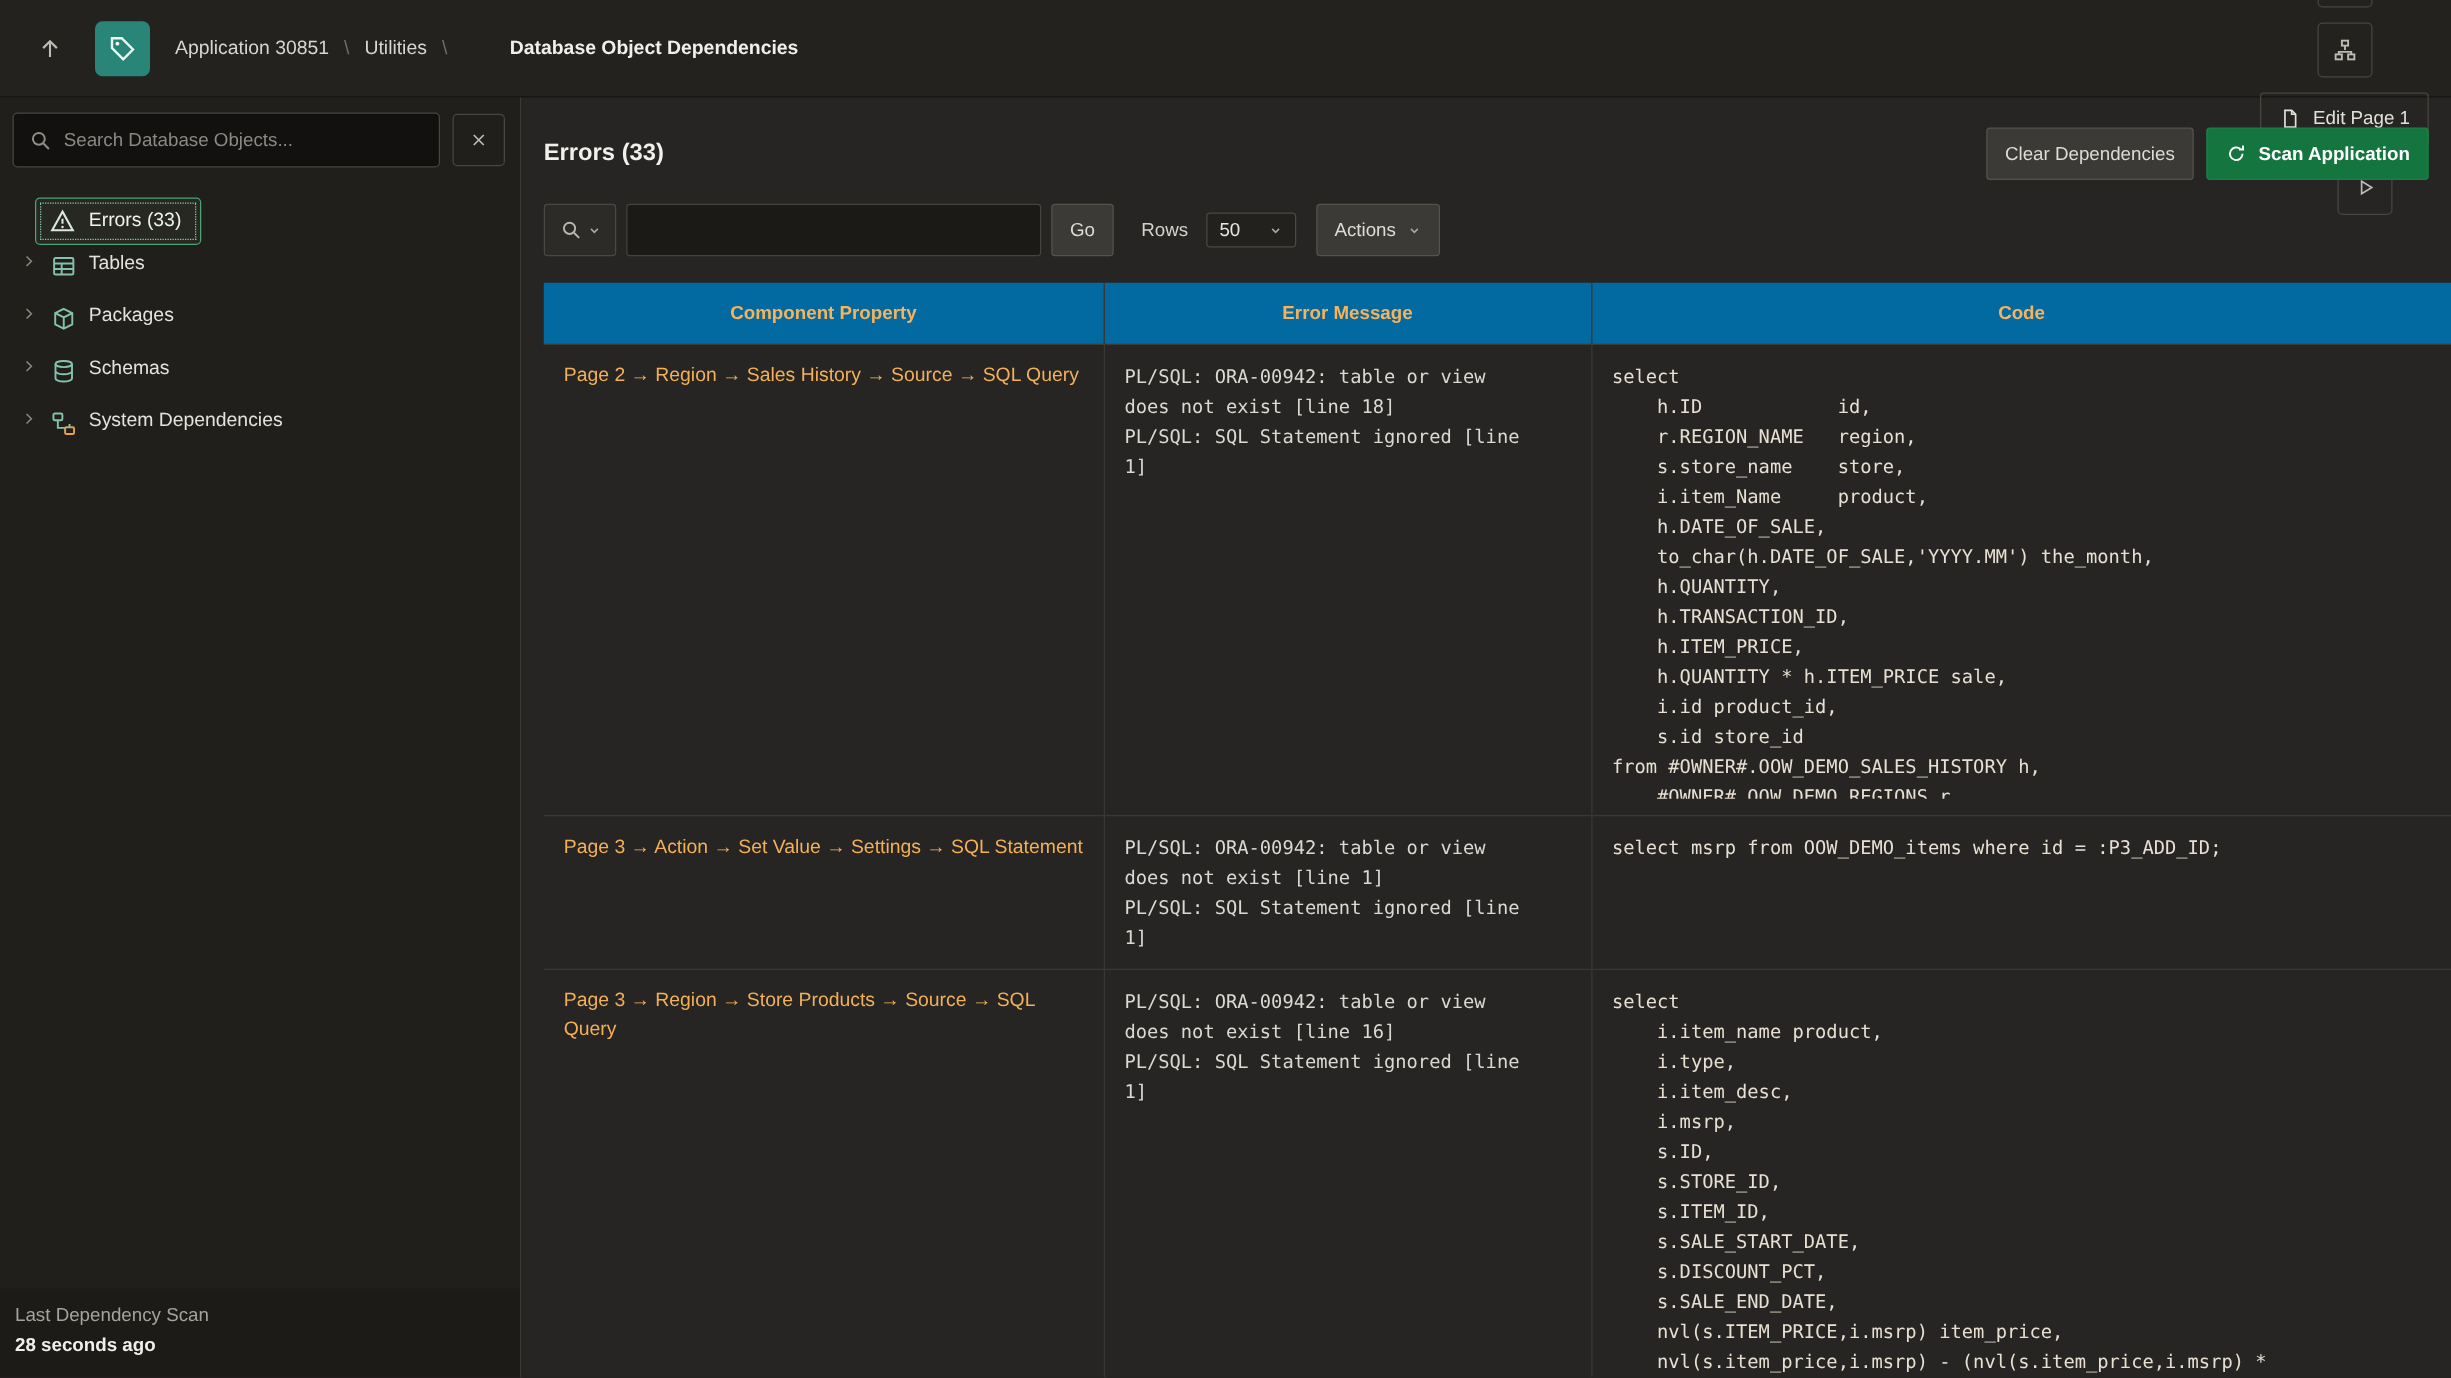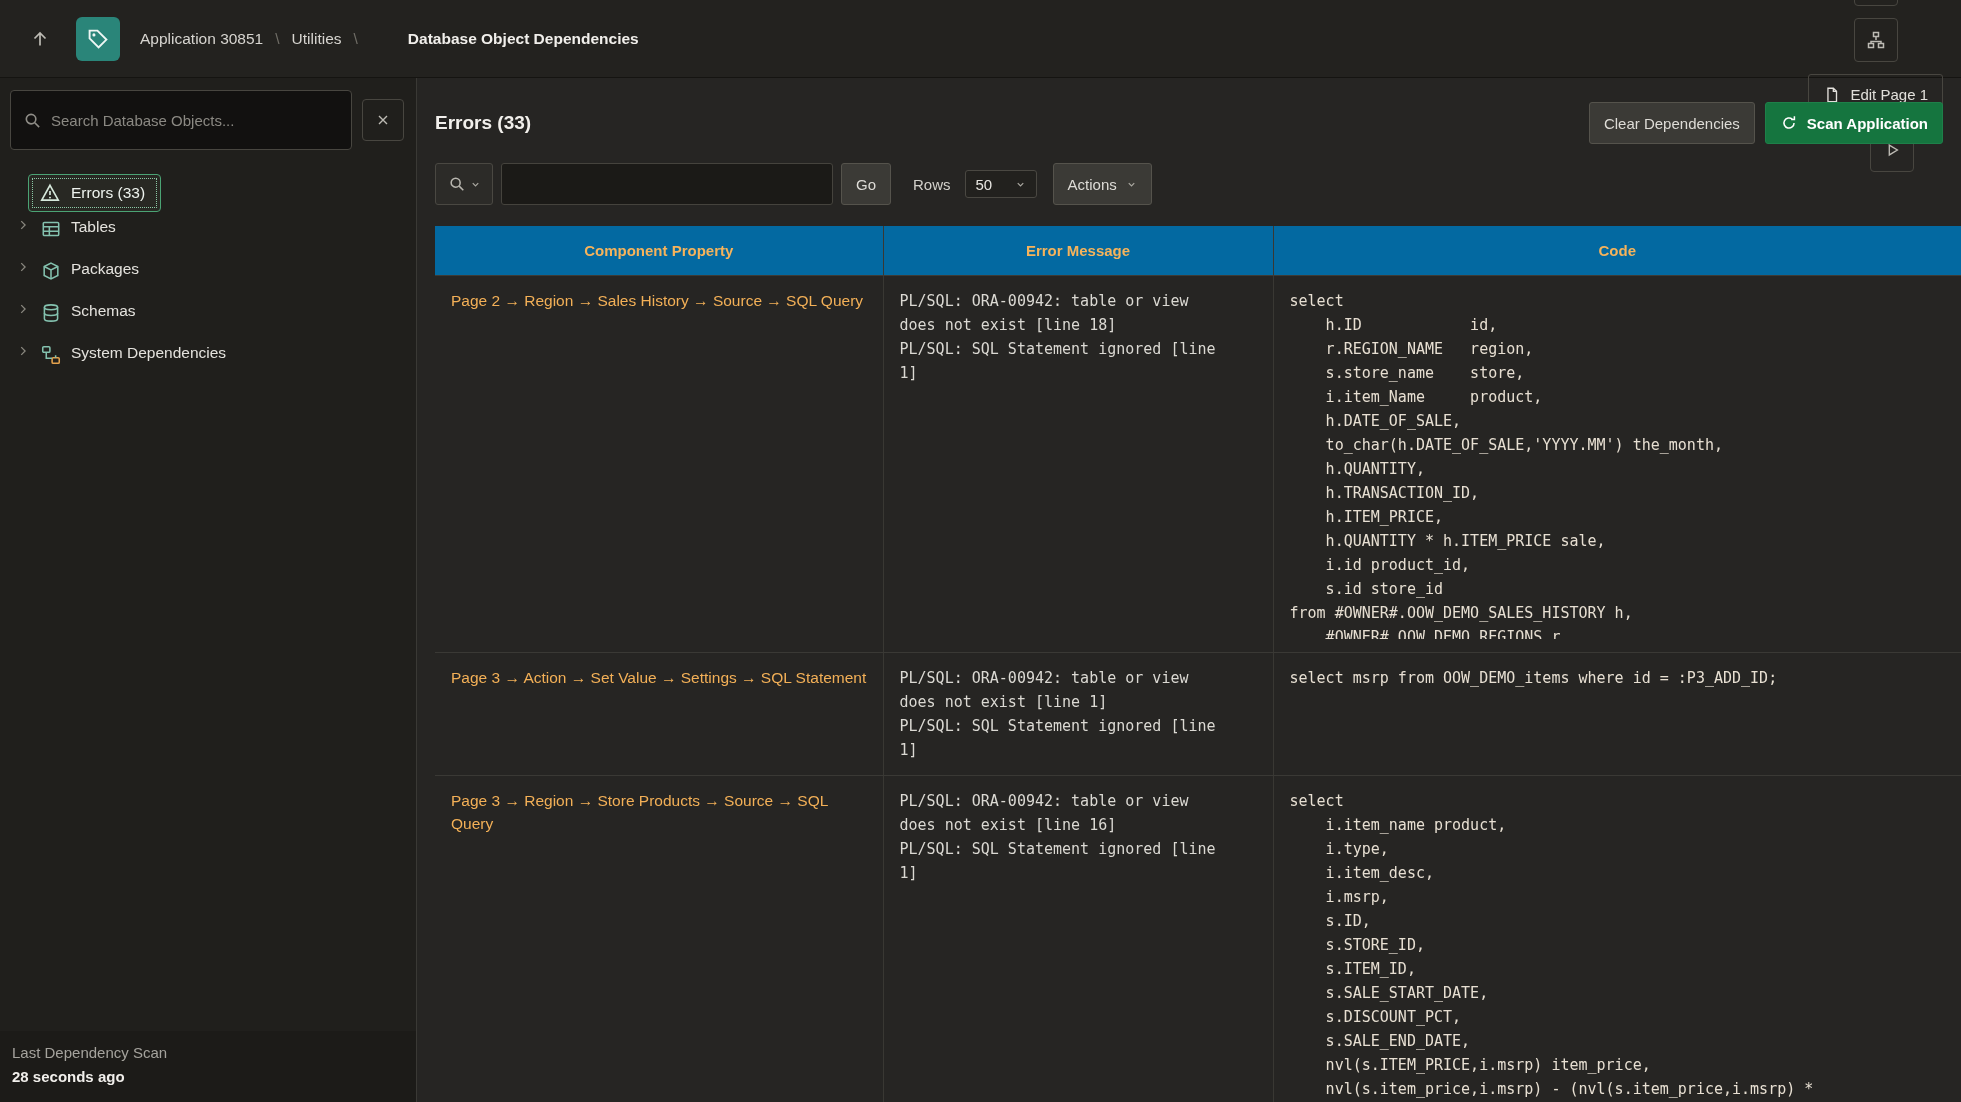--- a/index.html
+++ b/index.html
@@ -43,21 +43,21 @@
   
   .content { display: flex; height: 1024px; }
 
   
   .sidebar {
     width: 417px; flex-shrink: 0; background: #201f1c;
     border-right: 1px solid #3a3935; position: relative;
   }
   .search-row { display: flex; align-items: center; gap: 10px; padding: 12px 12px 8px 10px; }
   .search-box {
-    flex: 1; height: 60px; background: #121110; border: 1px solid #484640;
+    flex: 1; height: 44px; background: #121110; border: 1px solid #484640;
     border-radius: 4px; display: flex; align-items: center; gap: 9px;
     padding: 0 12px; color: #8f8d87;
   }
   .search-box input {
     flex: 1; background: transparent; border: none; outline: none;
     color: #e8e6e1; font: inherit;
   }
   .search-box input::placeholder { color: #8b8983; }
   .tree { list-style: none; margin-top: 16px; }
   .tree-row {

